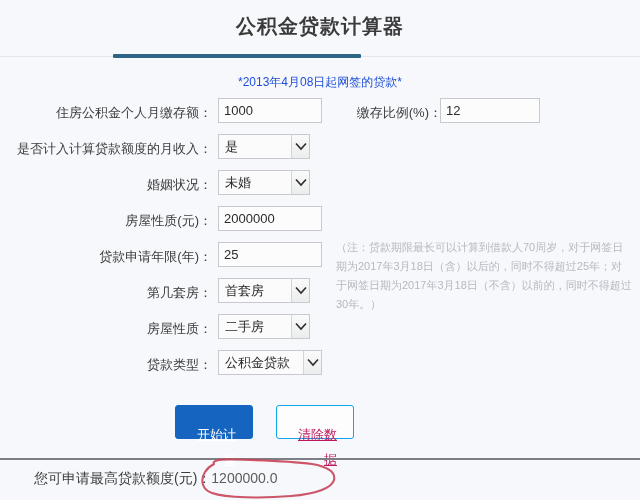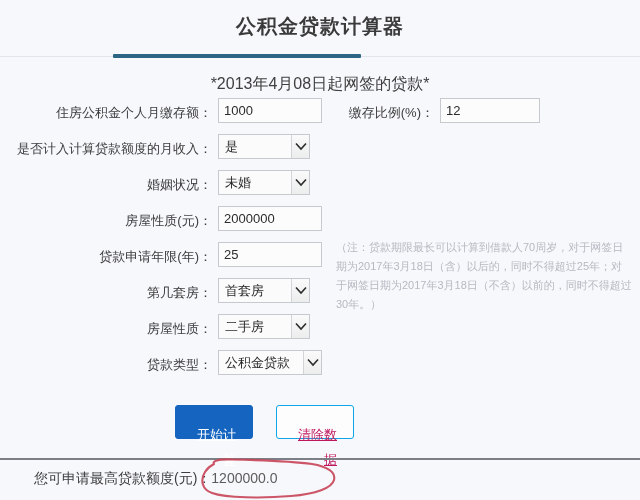--- a/index.html
+++ b/index.html
@@ -53,22 +53,22 @@
     top: 56px;
     width: 640px;
     height: 1px;
     background: #e2e5ec;
   }
   .subtitle {
     position: absolute;
     left: 0; top: 74px;
     width: 640px;
     text-align: center;
-    font-size: 16px;
-    color: #404040;
+    font-size: 12px;
+    color: #1d4ed8;
   }
 
   
   .form-area {
     position: absolute;
     left: 0;
     top: 96px;
     width: 640px;
   }
   .row {
@@ -79,21 +79,21 @@
     position: absolute;
     left: 0;
     top: 8px;
     width: 212px;
     text-align: right;
     font-size: 13px;
     color: #3d3d3d;
     white-space: nowrap;
   }
   .label.lbl2 {
-    left: 330px;
+    left: 338px;
     width: 104px;
   }
   .field {
     position: absolute;
     left: 218px;
     top: 2px;
   }
   .field.fld2 {
     left: 440px;
   }

